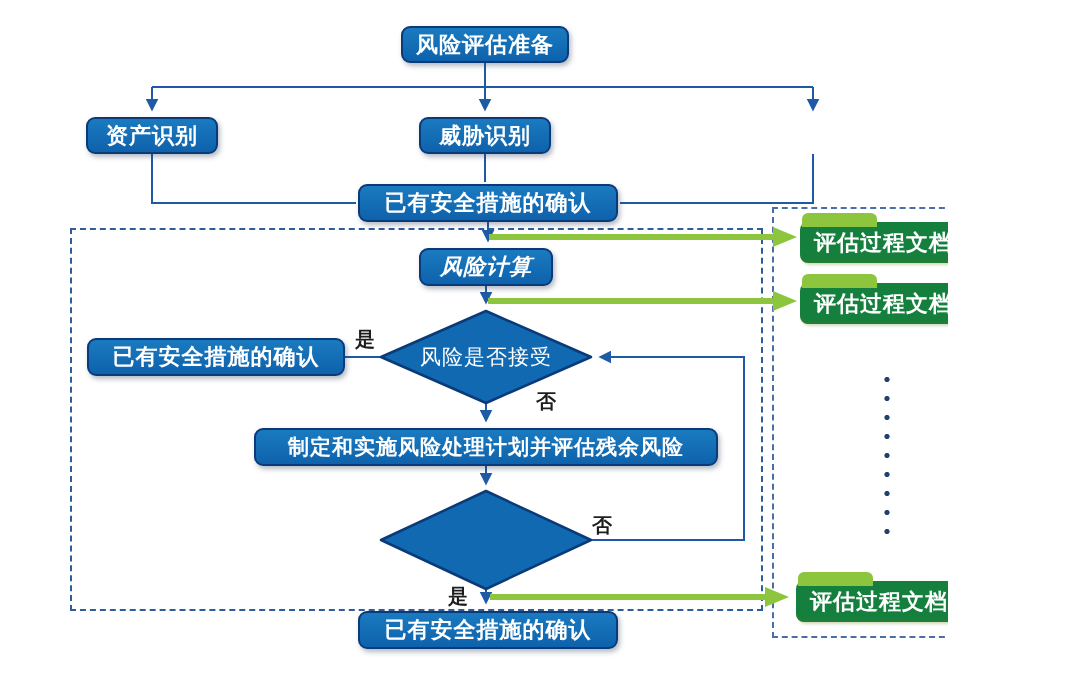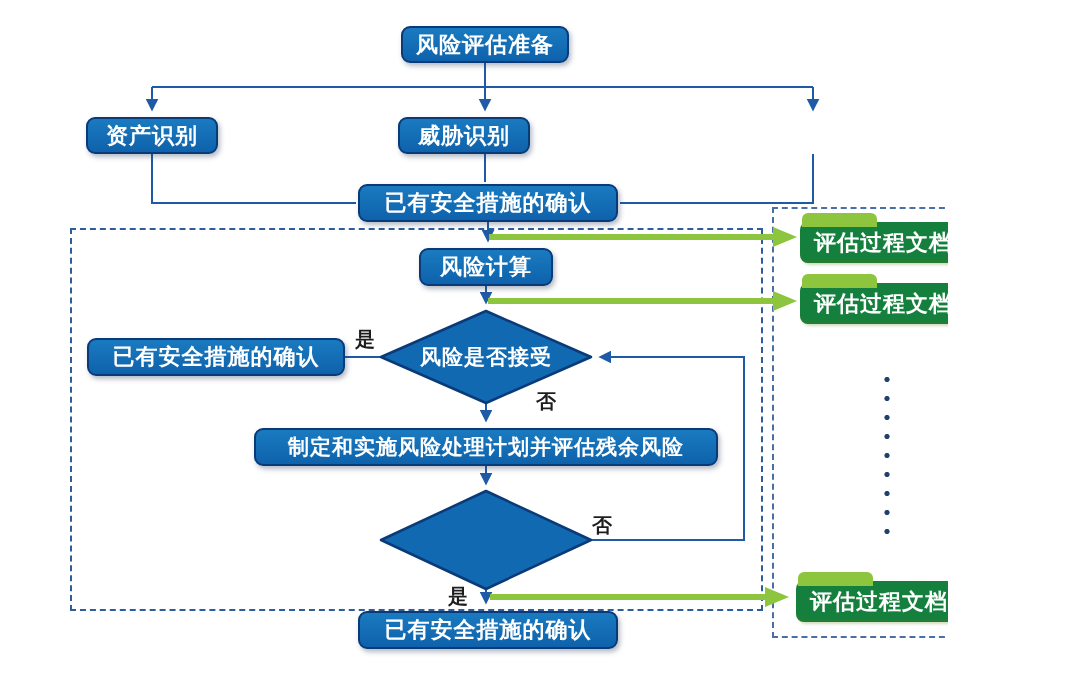--- a/index.html
+++ b/index.html
@@ -19,21 +19,21 @@
   .node{
     position:absolute;z-index:3;box-sizing:border-box;
     background:linear-gradient(180deg,#1a7ac0 0%,#0e62ab 100%);
     border:2.5px solid #0a3a78;border-radius:9px;
     color:#fff;font-weight:bold;font-size:22px;letter-spacing:1px;
     display:flex;align-items:center;justify-content:center;
     box-shadow:2px 3px 5px rgba(40,60,90,.35);
     white-space:nowrap;
   }
   .diamond-label{
-    position:absolute;z-index:3;color:#fff;font-weight:bold;font-size:21px;
+    position:absolute;z-index:3;color:#fff;font-weight:normal;font-size:21px;
     letter-spacing:1px;text-align:center;line-height:1.25;
     display:flex;flex-direction:column;align-items:center;justify-content:center;
   }
   .branch-label{
     position:absolute;z-index:4;color:#1d1d1d;font-weight:600;font-size:20px;
   }
   .folder{
     position:absolute;z-index:3;background:#15803d;border-radius:8px;
     color:#fff;font-weight:bold;font-size:22px;letter-spacing:1px;
     display:flex;align-items:center;justify-content:center;
@@ -94,26 +94,26 @@
       <polygon points="773,227 797,237 773,247"></polygon>
       <polygon points="773,291 797,301 773,311"></polygon>
       <polygon points="765,587 789,597 765,607"></polygon>
     </g>
   </svg>
 
   <div class="node" style="left:401px;top:26px;width:168px;height:37px;">风险评估准备</div>
 
   <div class="node" style="left:86px;top:117px;width:132px;height:37px;">资产识别</div>
 
-  <div class="node" style="left:398px;top:117px;width:132px;height:37px;">威胁识别</div>
+  <div class="node" style="left:419px;top:117px;width:132px;height:37px;">威胁识别</div>
 
 
   <div class="node" style="left:358px;top:184px;width:260px;height:38px;">已有安全措施的确认</div>
 
-  <div class="node" style="left:419px;top:248px;width:134px;height:38px;">风险计算</div>
+  <div class="node" style="left:419px;top:248px;width:134px;height:38px;font-style:italic;">风险计算</div>
 
   <div class="diamond-label" style="left:396px;top:332px;width:180px;height:50px;">风险是否接受</div>
 
   <div class="node" style="left:87px;top:338px;width:258px;height:38px;">已有安全措施的确认</div>
 
   <div class="node" style="left:254px;top:428px;width:464px;height:38px;font-size:21px;text-align:center;">制定和实施风险处理计划并评估残余风险</div>
 
 
   <div class="node" style="left:358px;top:611px;width:260px;height:38px;">已有安全措施的确认</div>
 

